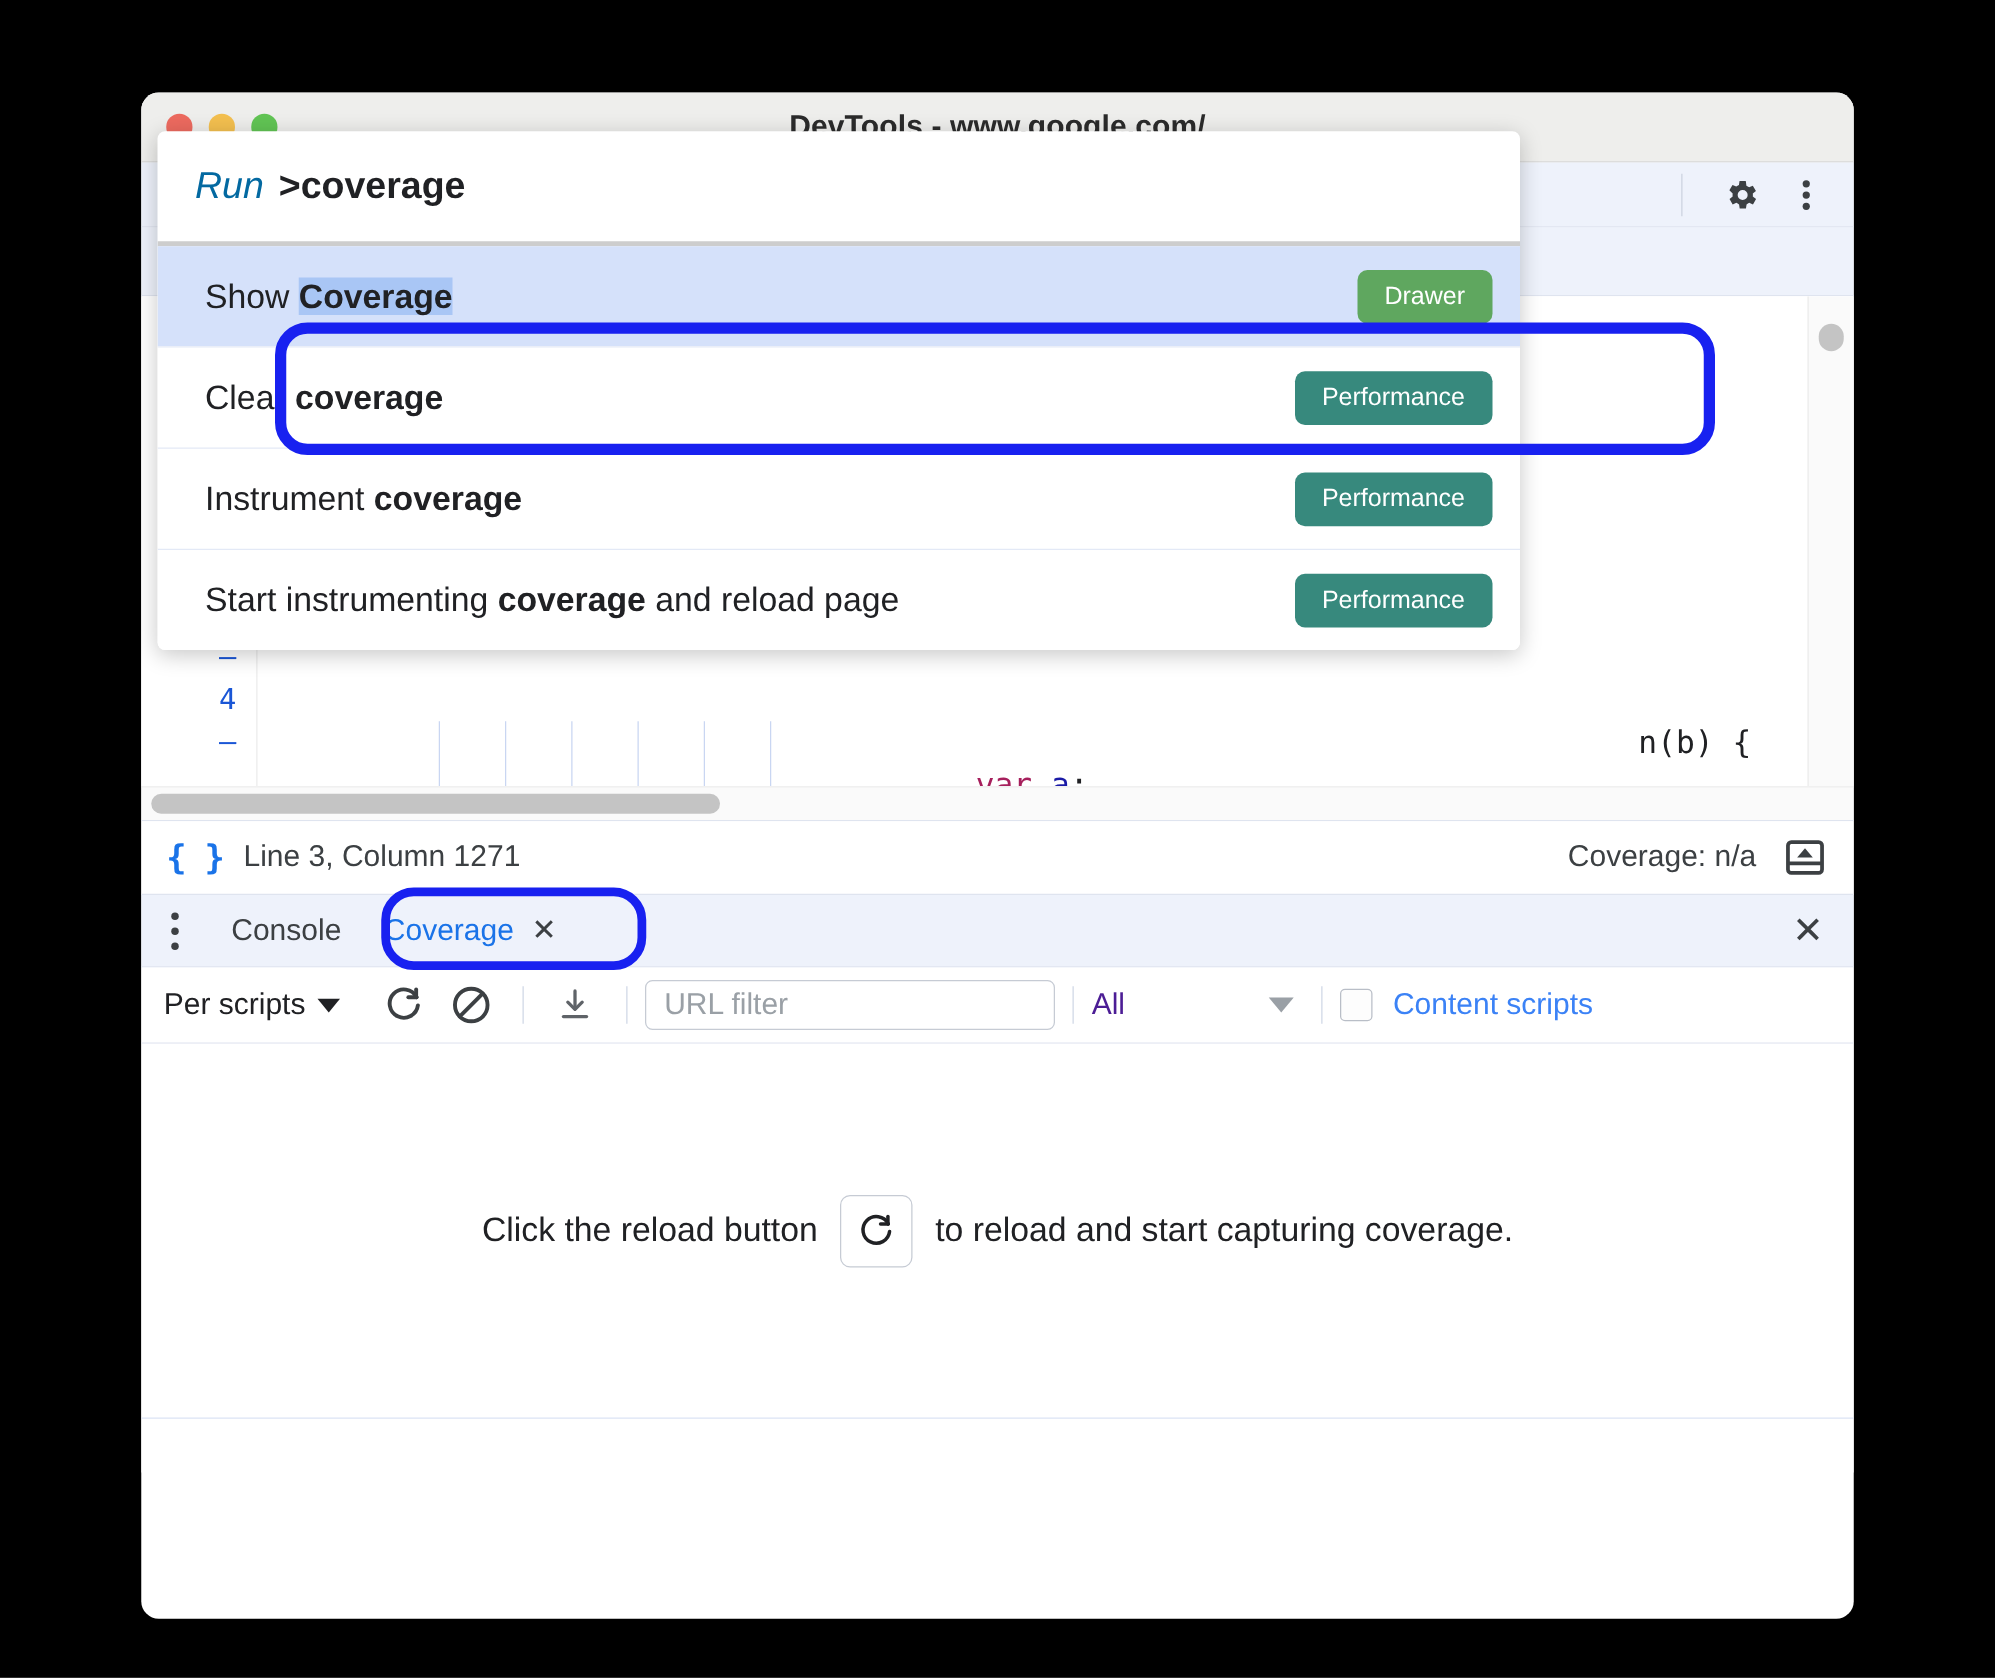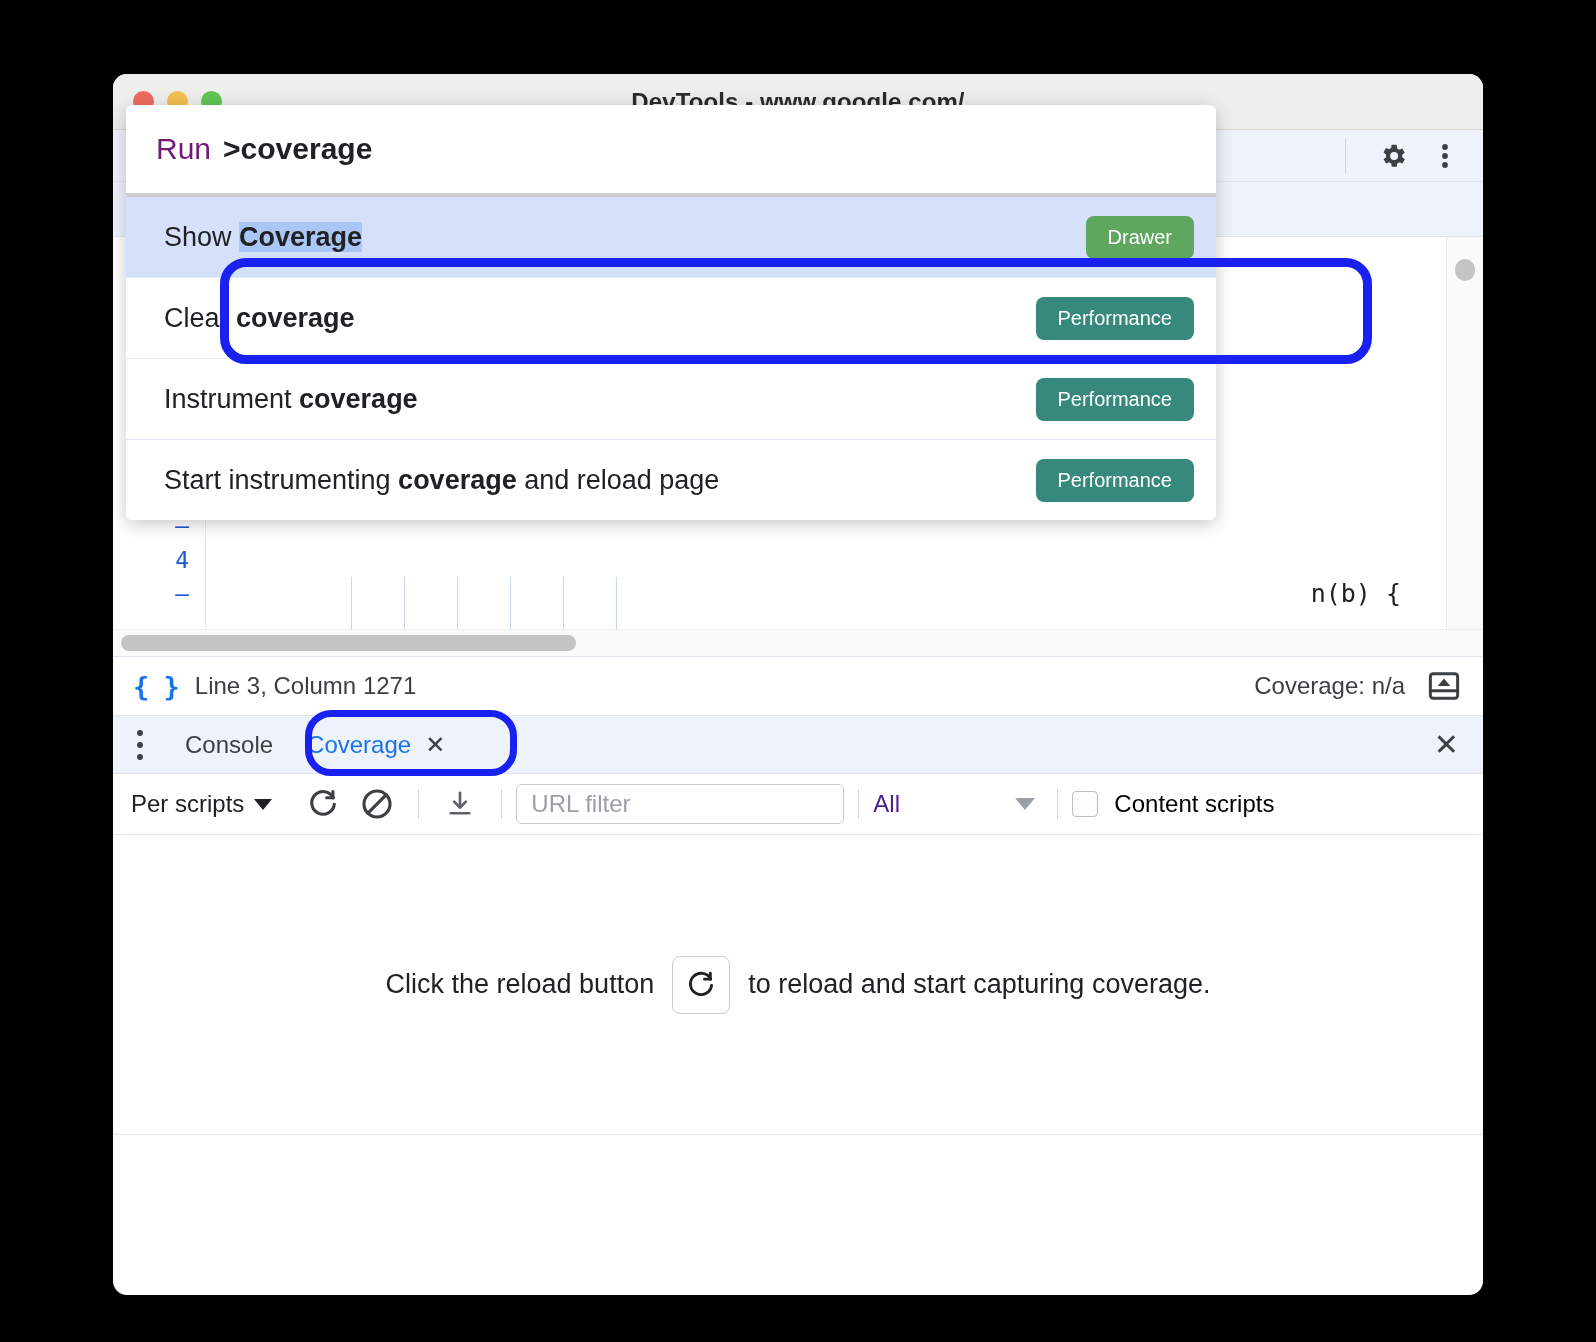--- a/index.html
+++ b/index.html
@@ -342,21 +342,21 @@
     width: 0; height: 0;
     border-left: 10px solid transparent;
     border-right: 10px solid transparent;
     border-top: 12px solid #9aa0a6;
   }
   .checkbox-row {
     display: flex;
     align-items: center;
     gap: 16px;
     font-size: 24px;
-    color: #000000;
+    color: #3b82f6;
   }
   .checkbox {
     width: 24px; height: 24px;
     border: 1.5px solid #b9bec7;
     border-radius: 4px;
     background: #fdfdfd;
   }
 
   
   .cov-body {
@@ -400,21 +400,21 @@
     z-index: 40;
   }
   .palette-query {
     height: 88px;
     display: flex;
     align-items: center;
     padding-left: 30px;
     font-size: 30px;
     gap: 12px;
   }
-  .q-run { color: #701a75; }
+  .q-run { color: #0369a1; font-style: italic; }
   .q-text { color: #202124; font-weight: bold; }
   .palette-topline { height: 4px; background: #cdcdcd; }
 
   .p-item {
     position: relative;
     height: 80px;
     display: flex;
     align-items: center;
     padding: 0 22px 0 38px;
     border-top: 1px solid #e3e9f6;
@@ -557,20 +557,23 @@
           <span>n(b) {</span>
         </div>
         <div class="indent-guides" style="top:340px;bottom:0;">
           <div class="iguide"></div>
             <div class="iguide"></div>
             <div class="iguide"></div>
           <div class="iguide"></div>
             <div class="iguide"></div>
             <div class="iguide"></div>
         </div>
+        <div class="code-line" style="position:relative;padding-left:424px;">
+          <span class="kw-var">var</span><span class="id-blue"> a</span><span>;</span>
+        </div>
       </div>
 
       <div class="v-scroll">
         <div class="v-thumb"></div>
       </div>
     </div>
 
     <div class="h-scroll-row">
       <div class="h-thumb"></div>
     </div>

